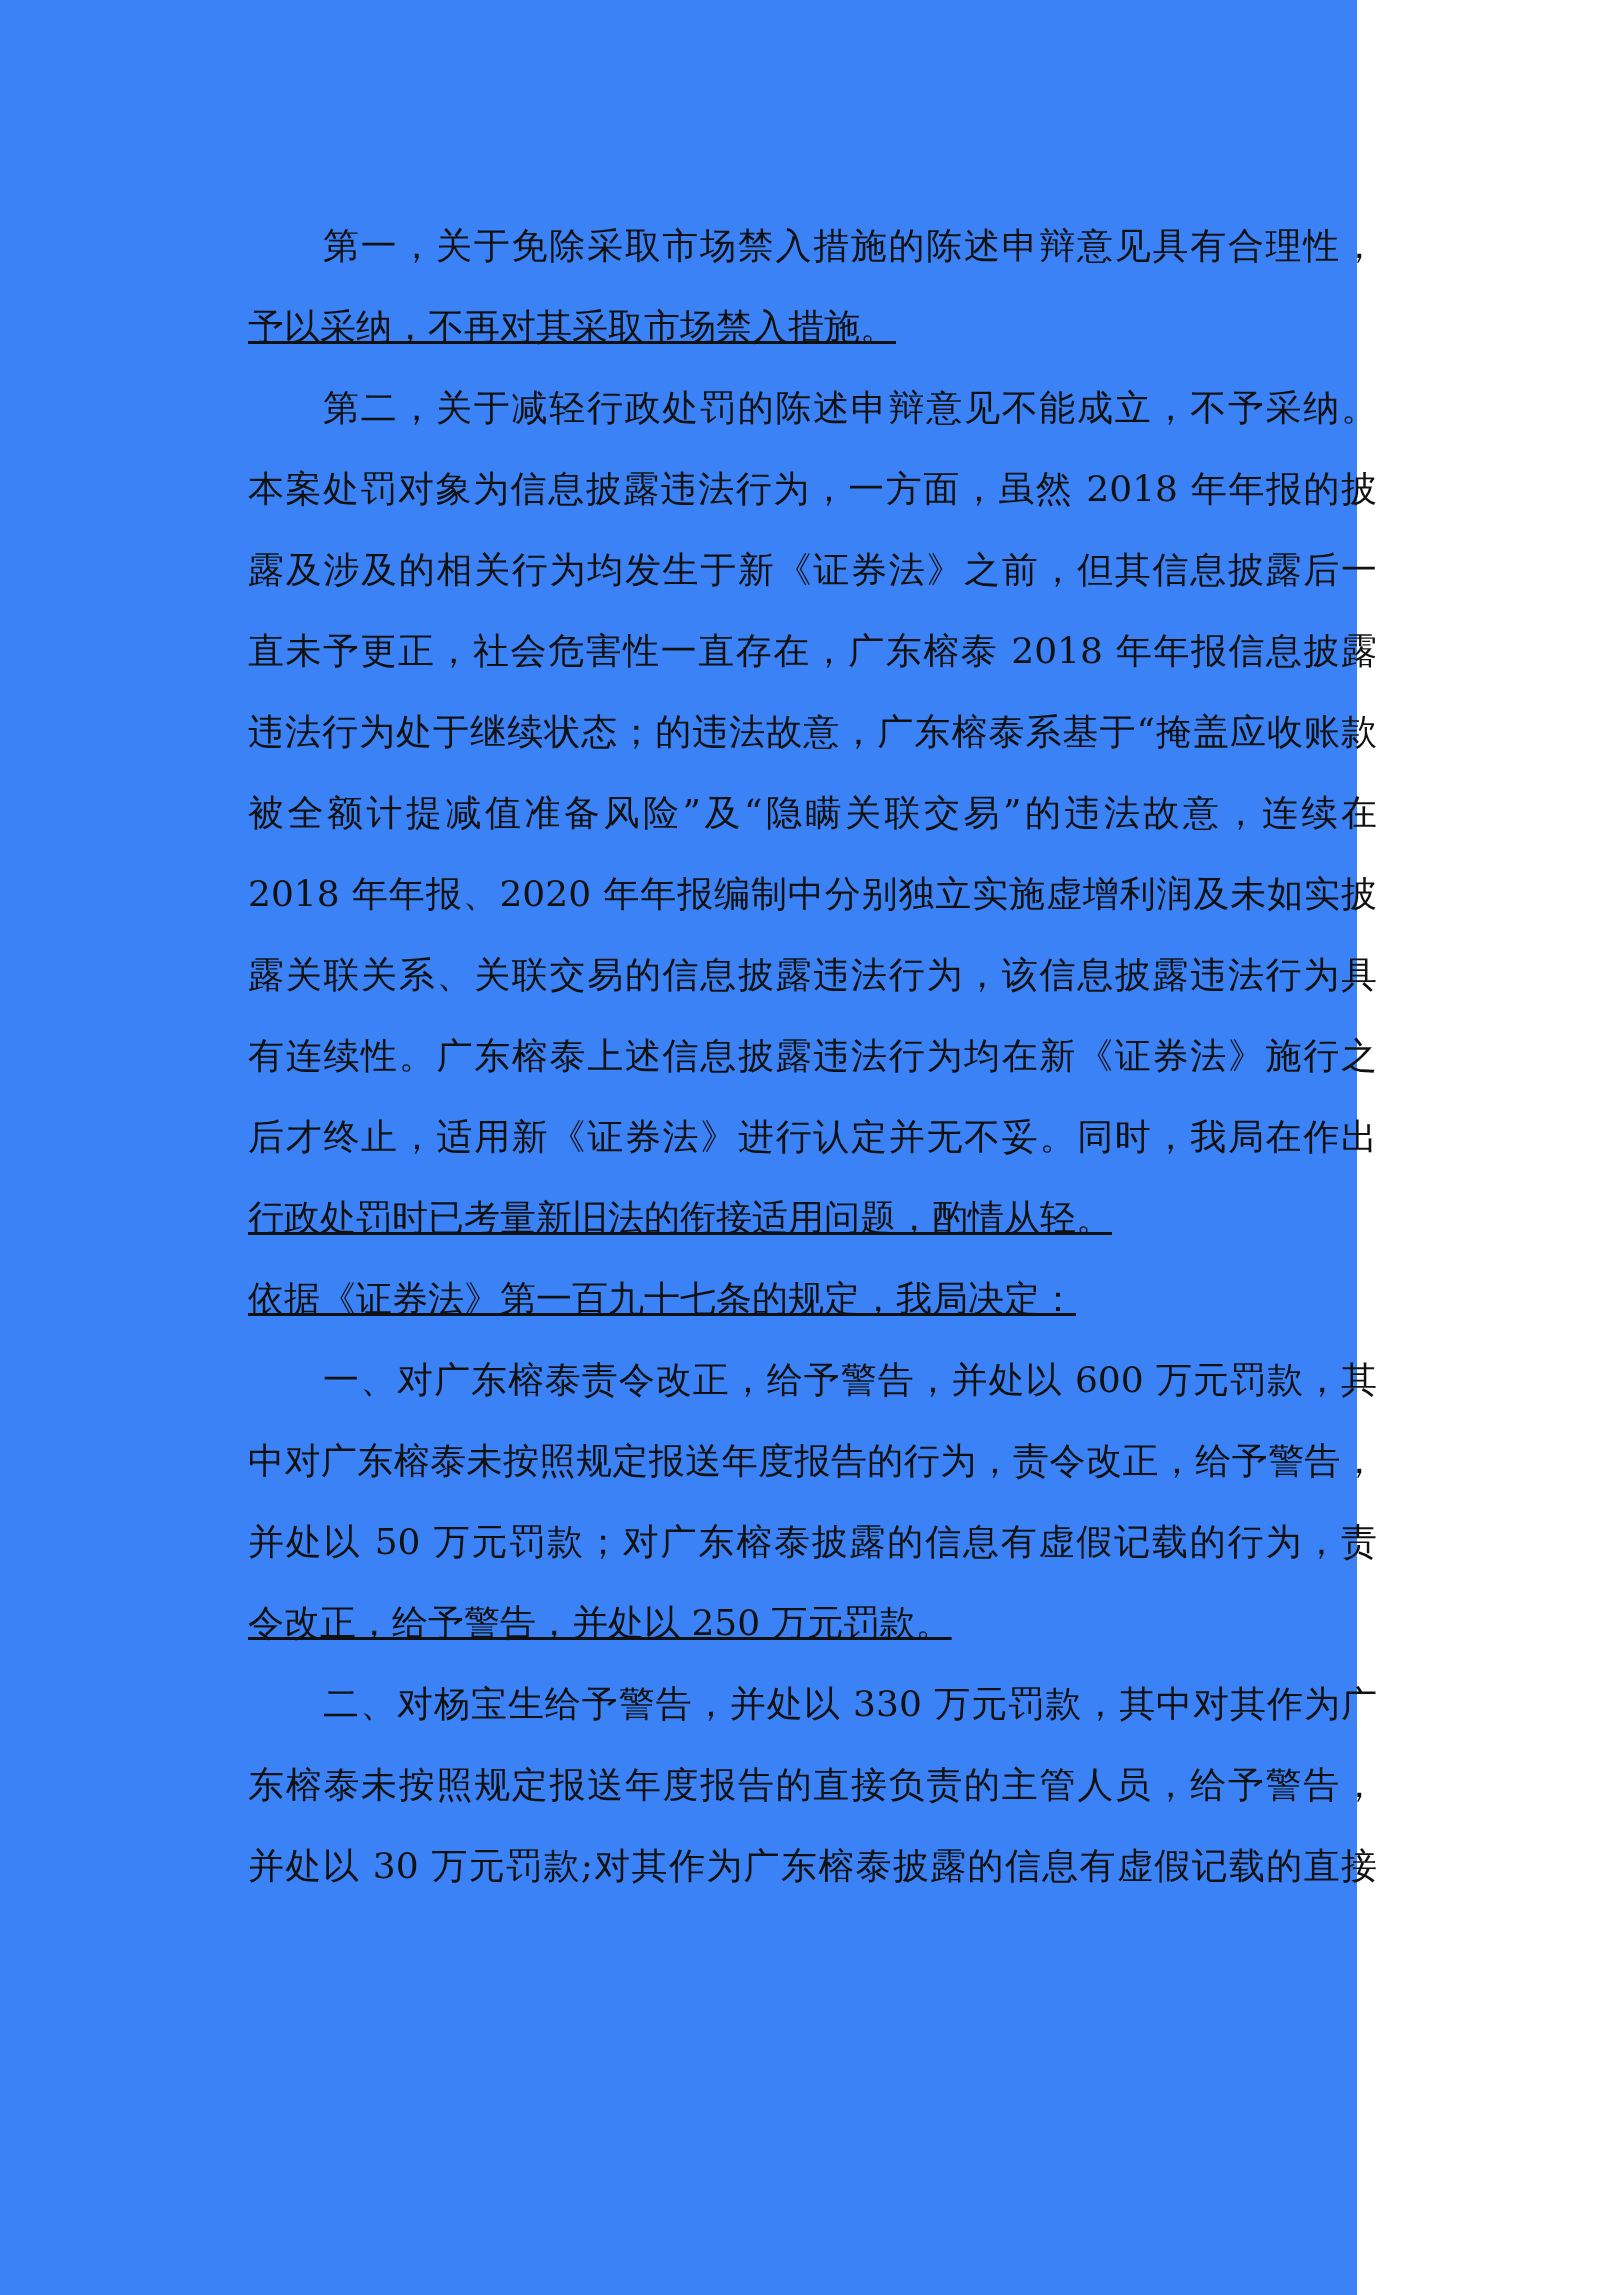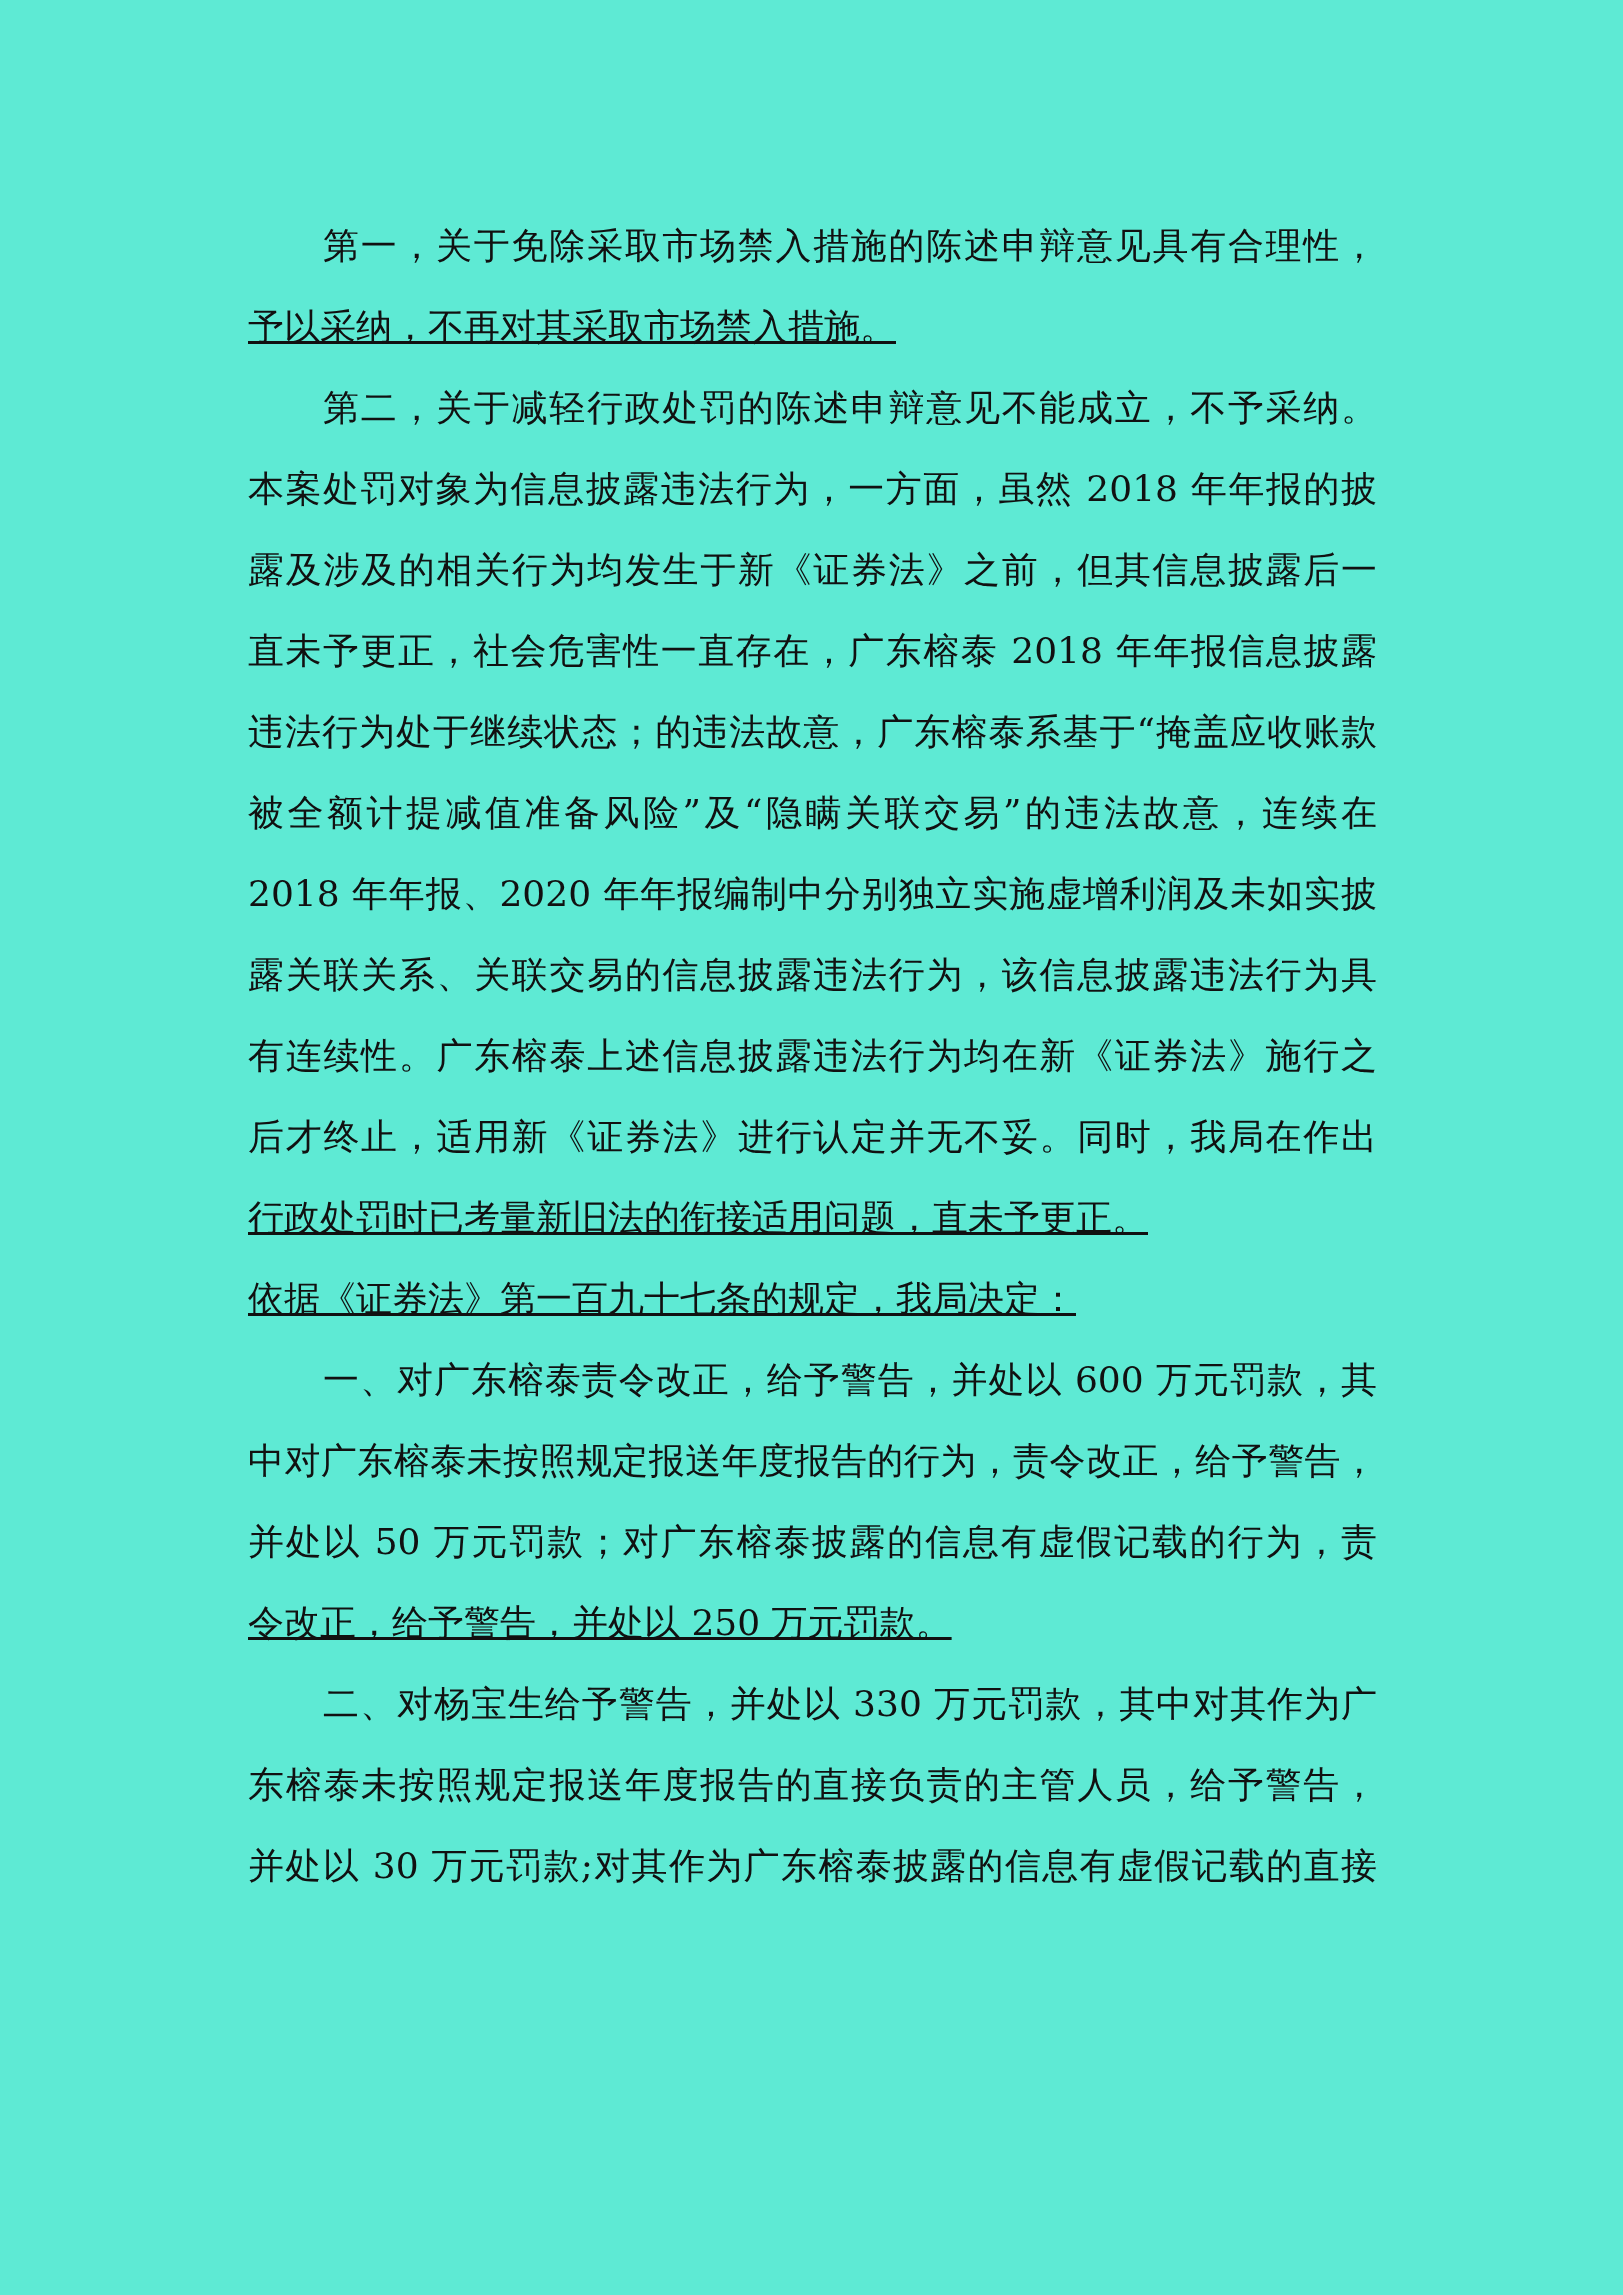--- a/index.html
+++ b/index.html
@@ -10,23 +10,23 @@
     body {
       width: 1623px;
       height: 2295px;
       position: relative;
       overflow: hidden;
     }
     .page {
       position: absolute;
       left: 0;
       top: 0;
-      width: 1623px;
+      width: 1357px;
       height: 2295px;
-      background: #5eead4;
+      background: #3b82f6;
     }
     .text-column {
       position: absolute;
       left: 248px;
       top: 205px;
       width: 1129px;
     }
     .line {
       height: 81px;
       font-family: "DejaVu Serif", "Liberation Serif", serif;
@@ -62,21 +62,21 @@
       <div class="line indent">第二，关于减轻行政处罚的陈述申辩意见不能成立，不予采纳。</div>
       <div class="line">本案处罚对象为信息披露违法行为，一方面，虽然 2018 年年报的披</div>
       <div class="line">露及涉及的相关行为均发生于新《证券法》之前，但其信息披露后一</div>
       <div class="line">直未予更正，社会危害性一直存在，广东榕泰 2018 年年报信息披露</div>
       <div class="line">违法行为处于继续状态；的违法故意，广东榕泰系基于“掩盖应收账款</div>
       <div class="line">被全额计提减值准备风险”及“隐瞒关联交易”的违法故意，连续在</div>
       <div class="line">2018 年年报、2020 年年报编制中分别独立实施虚增利润及未如实披</div>
       <div class="line">露关联关系、关联交易的信息披露违法行为，该信息披露违法行为具</div>
       <div class="line">有连续性。广东榕泰上述信息披露违法行为均在新《证券法》施行之</div>
       <div class="line">后才终止，适用新《证券法》进行认定并无不妥。同时，我局在作出</div>
-      <div class="line last">行政处罚时已考量新旧法的衔接适用问题，直未予更正。</div>
+      <div class="line last">行政处罚时已考量新旧法的衔接适用问题，酌情从轻。</div>
     </div>
 
     <div class="paragraph">
       <div class="line last">依据《证券法》第一百九十七条的规定，我局决定：</div>
     </div>
 
     <div class="paragraph">
       <div class="line indent">一、对广东榕泰责令改正，给予警告，并处以 600 万元罚款，其</div>
       <div class="line">中对广东榕泰未按照规定报送年度报告的行为，责令改正，给予警告，</div>
       <div class="line">并处以 50 万元罚款；对广东榕泰披露的信息有虚假记载的行为，责</div>

